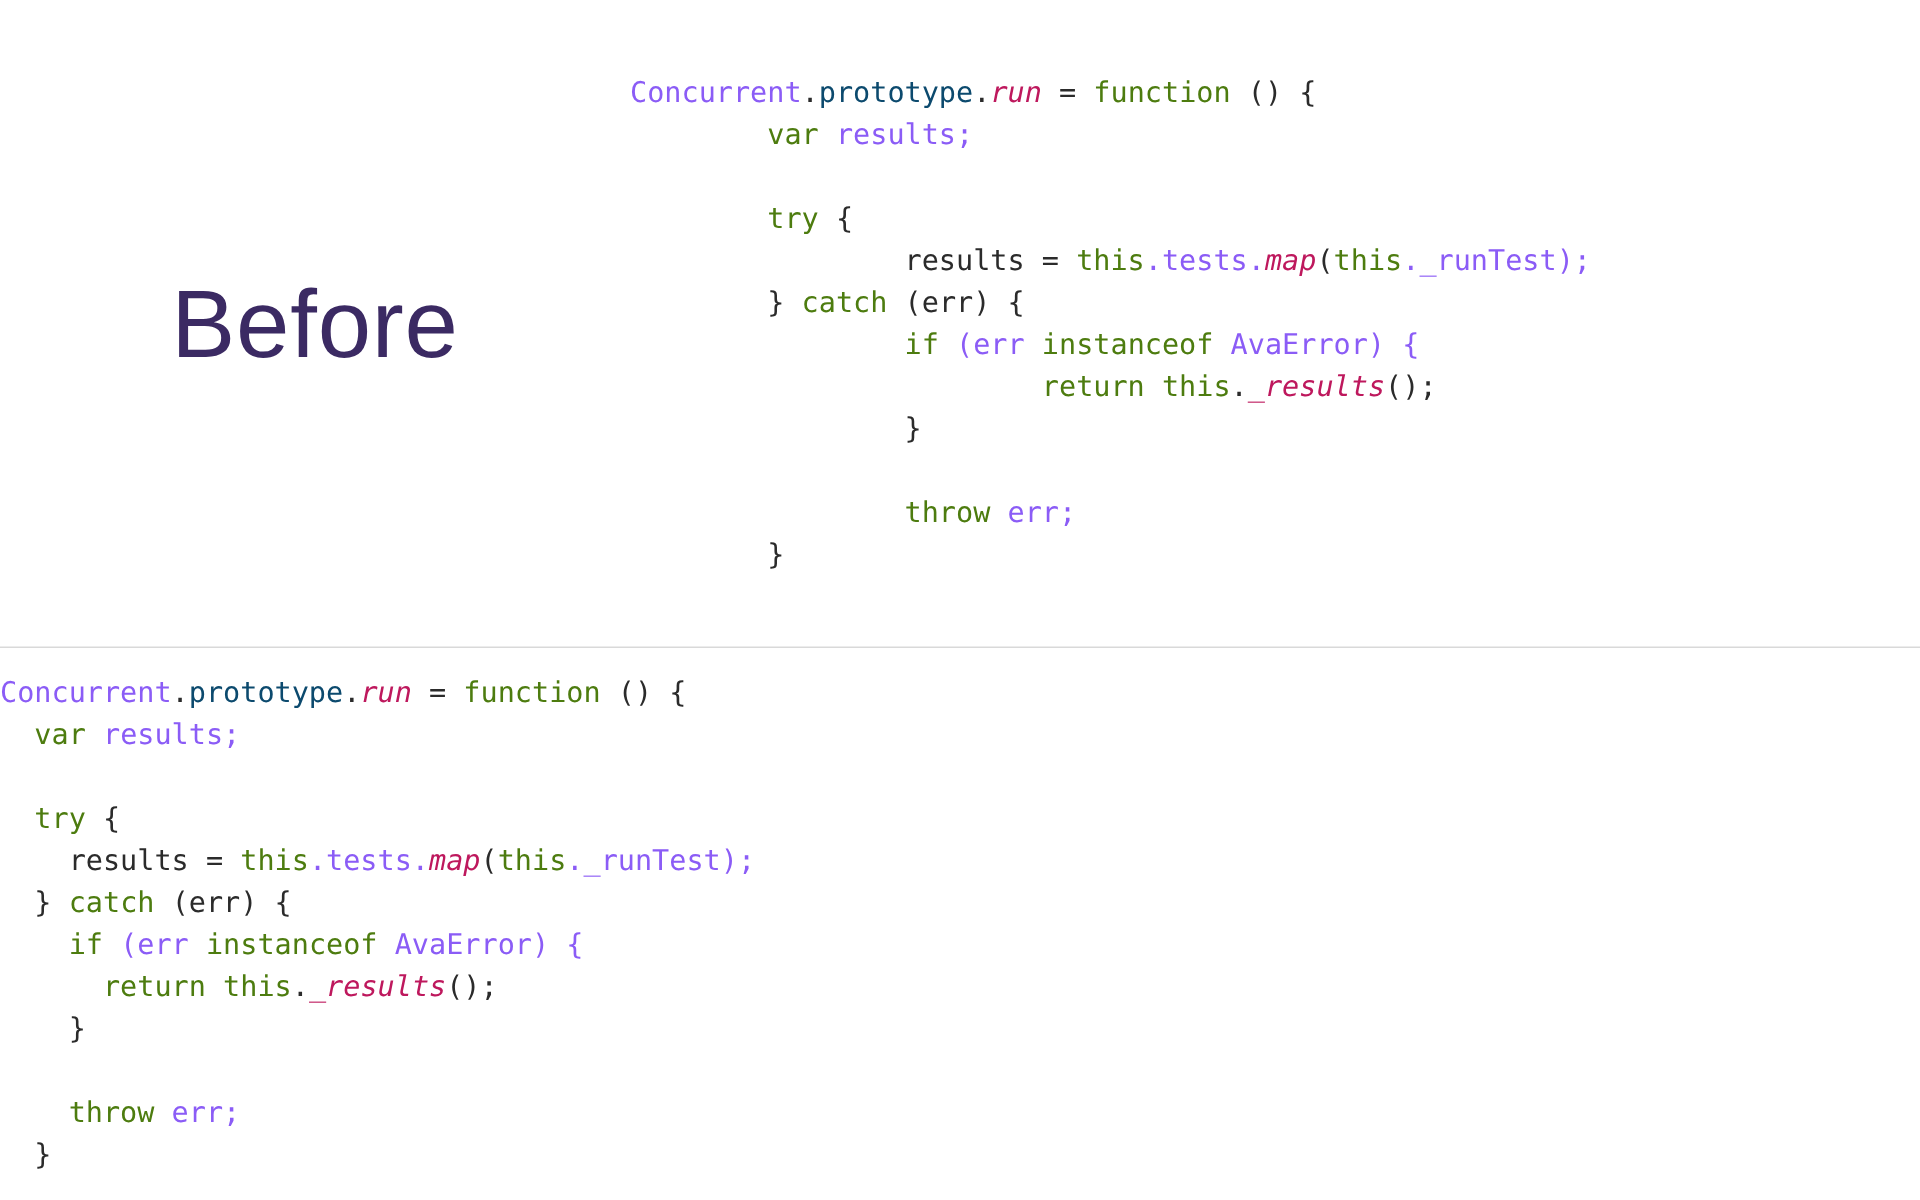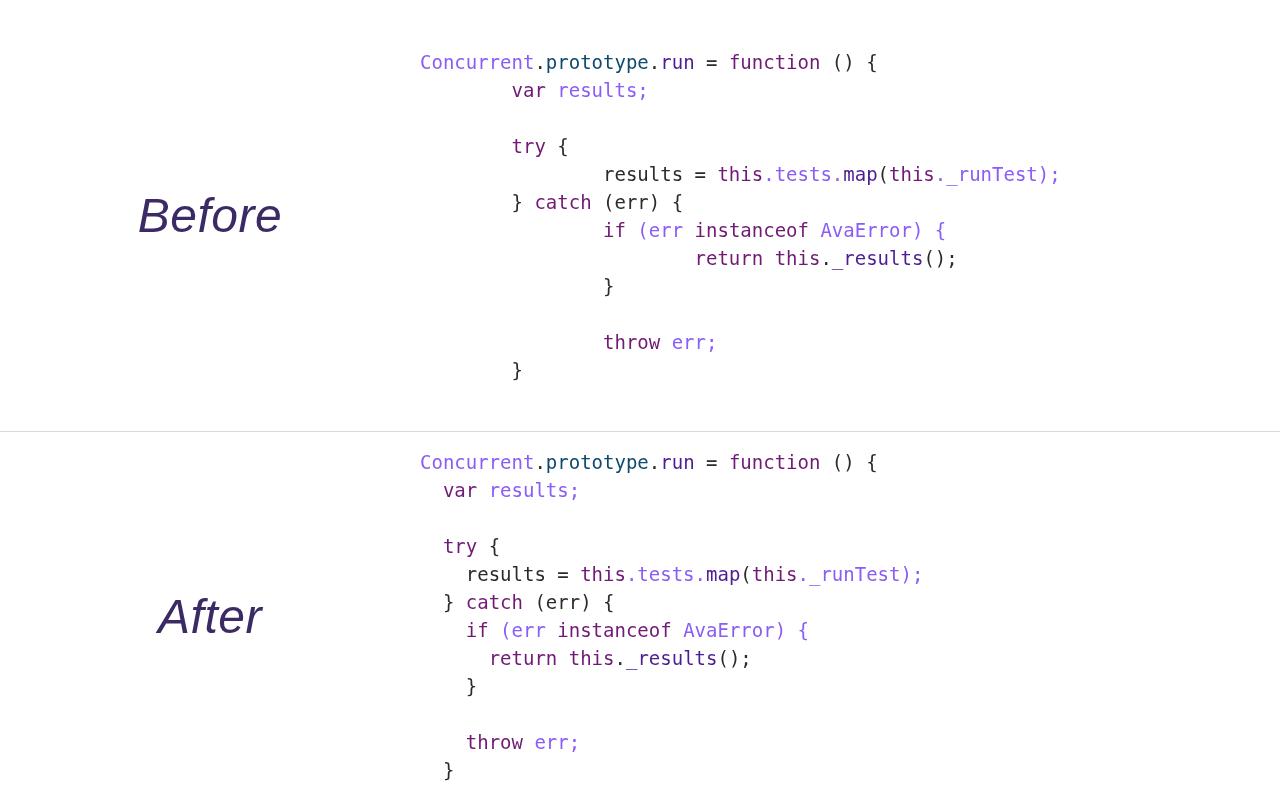--- a/index.html
+++ b/index.html
@@ -1,29 +1,29 @@
 <!DOCTYPE html>
 <html><head>
 <meta charset="utf-8">
 <style>
   * { margin: 0; padding: 0; box-sizing: border-box; }
   html, body { width: 1280px; height: 800px; background: #fff; font-family: "Helvetica Neue", Helvetica, Arial, sans-serif; overflow: hidden; }
   .panel { display: flex; align-items: center; }
   .panel-before { height: 432px; border-bottom: 1px solid #d9d9d9; }
   .panel-after { height: 368px; }
   .label-col { width: 420px; display: flex; justify-content: center; align-items: center; }
-  .label { font-size: 48px; font-weight: 100; color: #3b2a63; letter-spacing: 0.5px; font-style: italic; }
+  .label { font-size: 64px; font-weight: 100; color: #3b2a63; letter-spacing: 0.5px; }
   .code-col { flex: 1; padding-top: 18px; padding-bottom: 18px; }
   pre.code { font-family: Menlo, Consolas, "DejaVu Sans Mono", monospace; font-size: 19px; line-height: 28px; color: #2b2b2b; white-space: pre; }
   .panel-before pre.code { tab-size: 8; }
   .panel-after  pre.code { tab-size: 2; }
   .c-id    { color: #8b5cf6; }
   .c-proto { color: #0c4a6e; }
-  .c-meth  { color: #4c1d95; }
-  .c-kw    { color: #701a75; }
+  .c-meth  { color: #be185d; font-style: italic; }
+  .c-kw    { color: #4d7c0f; }
   .c-punc  { color: #2b2b2b; }
 </style>
 </head>
 <body>
 
 <div class="panel panel-before">
   <div class="label-col">
     <div class="label">Before</div>
   </div>
   <div class="code-col">
@@ -36,23 +36,20 @@
 <span>		</span><span class="c-kw">if</span><span class="c-id"> (err </span><span class="c-kw">instanceof</span><span class="c-id"> AvaError) {</span>
 <span>			</span><span class="c-kw">return</span><span> </span><span class="c-kw">this</span><span class="c-punc">.</span><span class="c-meth">_results</span><span class="c-punc">();</span>
 <span>		}</span>
 <span></span>
 <span>		</span><span class="c-kw">throw</span><span class="c-id"> err;</span>
 <span>	}</span></pre>
   </div>
 </div>
 
 <div class="panel panel-after">
-  <div class="label-col">
-    <div class="label">After</div>
-  </div>
   <div class="code-col">
     <pre class="code"><span class="c-id">Concurrent</span><span class="c-punc">.</span><span class="c-proto">prototype</span><span class="c-punc">.</span><span class="c-meth">run</span><span class="c-punc"> = </span><span class="c-kw">function</span><span class="c-punc"> () {</span>
 <span>	</span><span class="c-kw">var</span><span class="c-id"> results;</span>
 <span></span>
 <span>	</span><span class="c-kw">try</span><span class="c-punc"> {</span>
 <span>		results = </span><span class="c-kw">this</span><span class="c-id">.tests.</span><span class="c-meth">map</span><span class="c-punc">(</span><span class="c-kw">this</span><span class="c-id">._runTest);</span>
 <span>	} </span><span class="c-kw">catch</span><span class="c-punc"> (err) {</span>
 <span>		</span><span class="c-kw">if</span><span class="c-id"> (err </span><span class="c-kw">instanceof</span><span class="c-id"> AvaError) {</span>
 <span>			</span><span class="c-kw">return</span><span> </span><span class="c-kw">this</span><span class="c-punc">.</span><span class="c-meth">_results</span><span class="c-punc">();</span>
 <span>		}</span>

